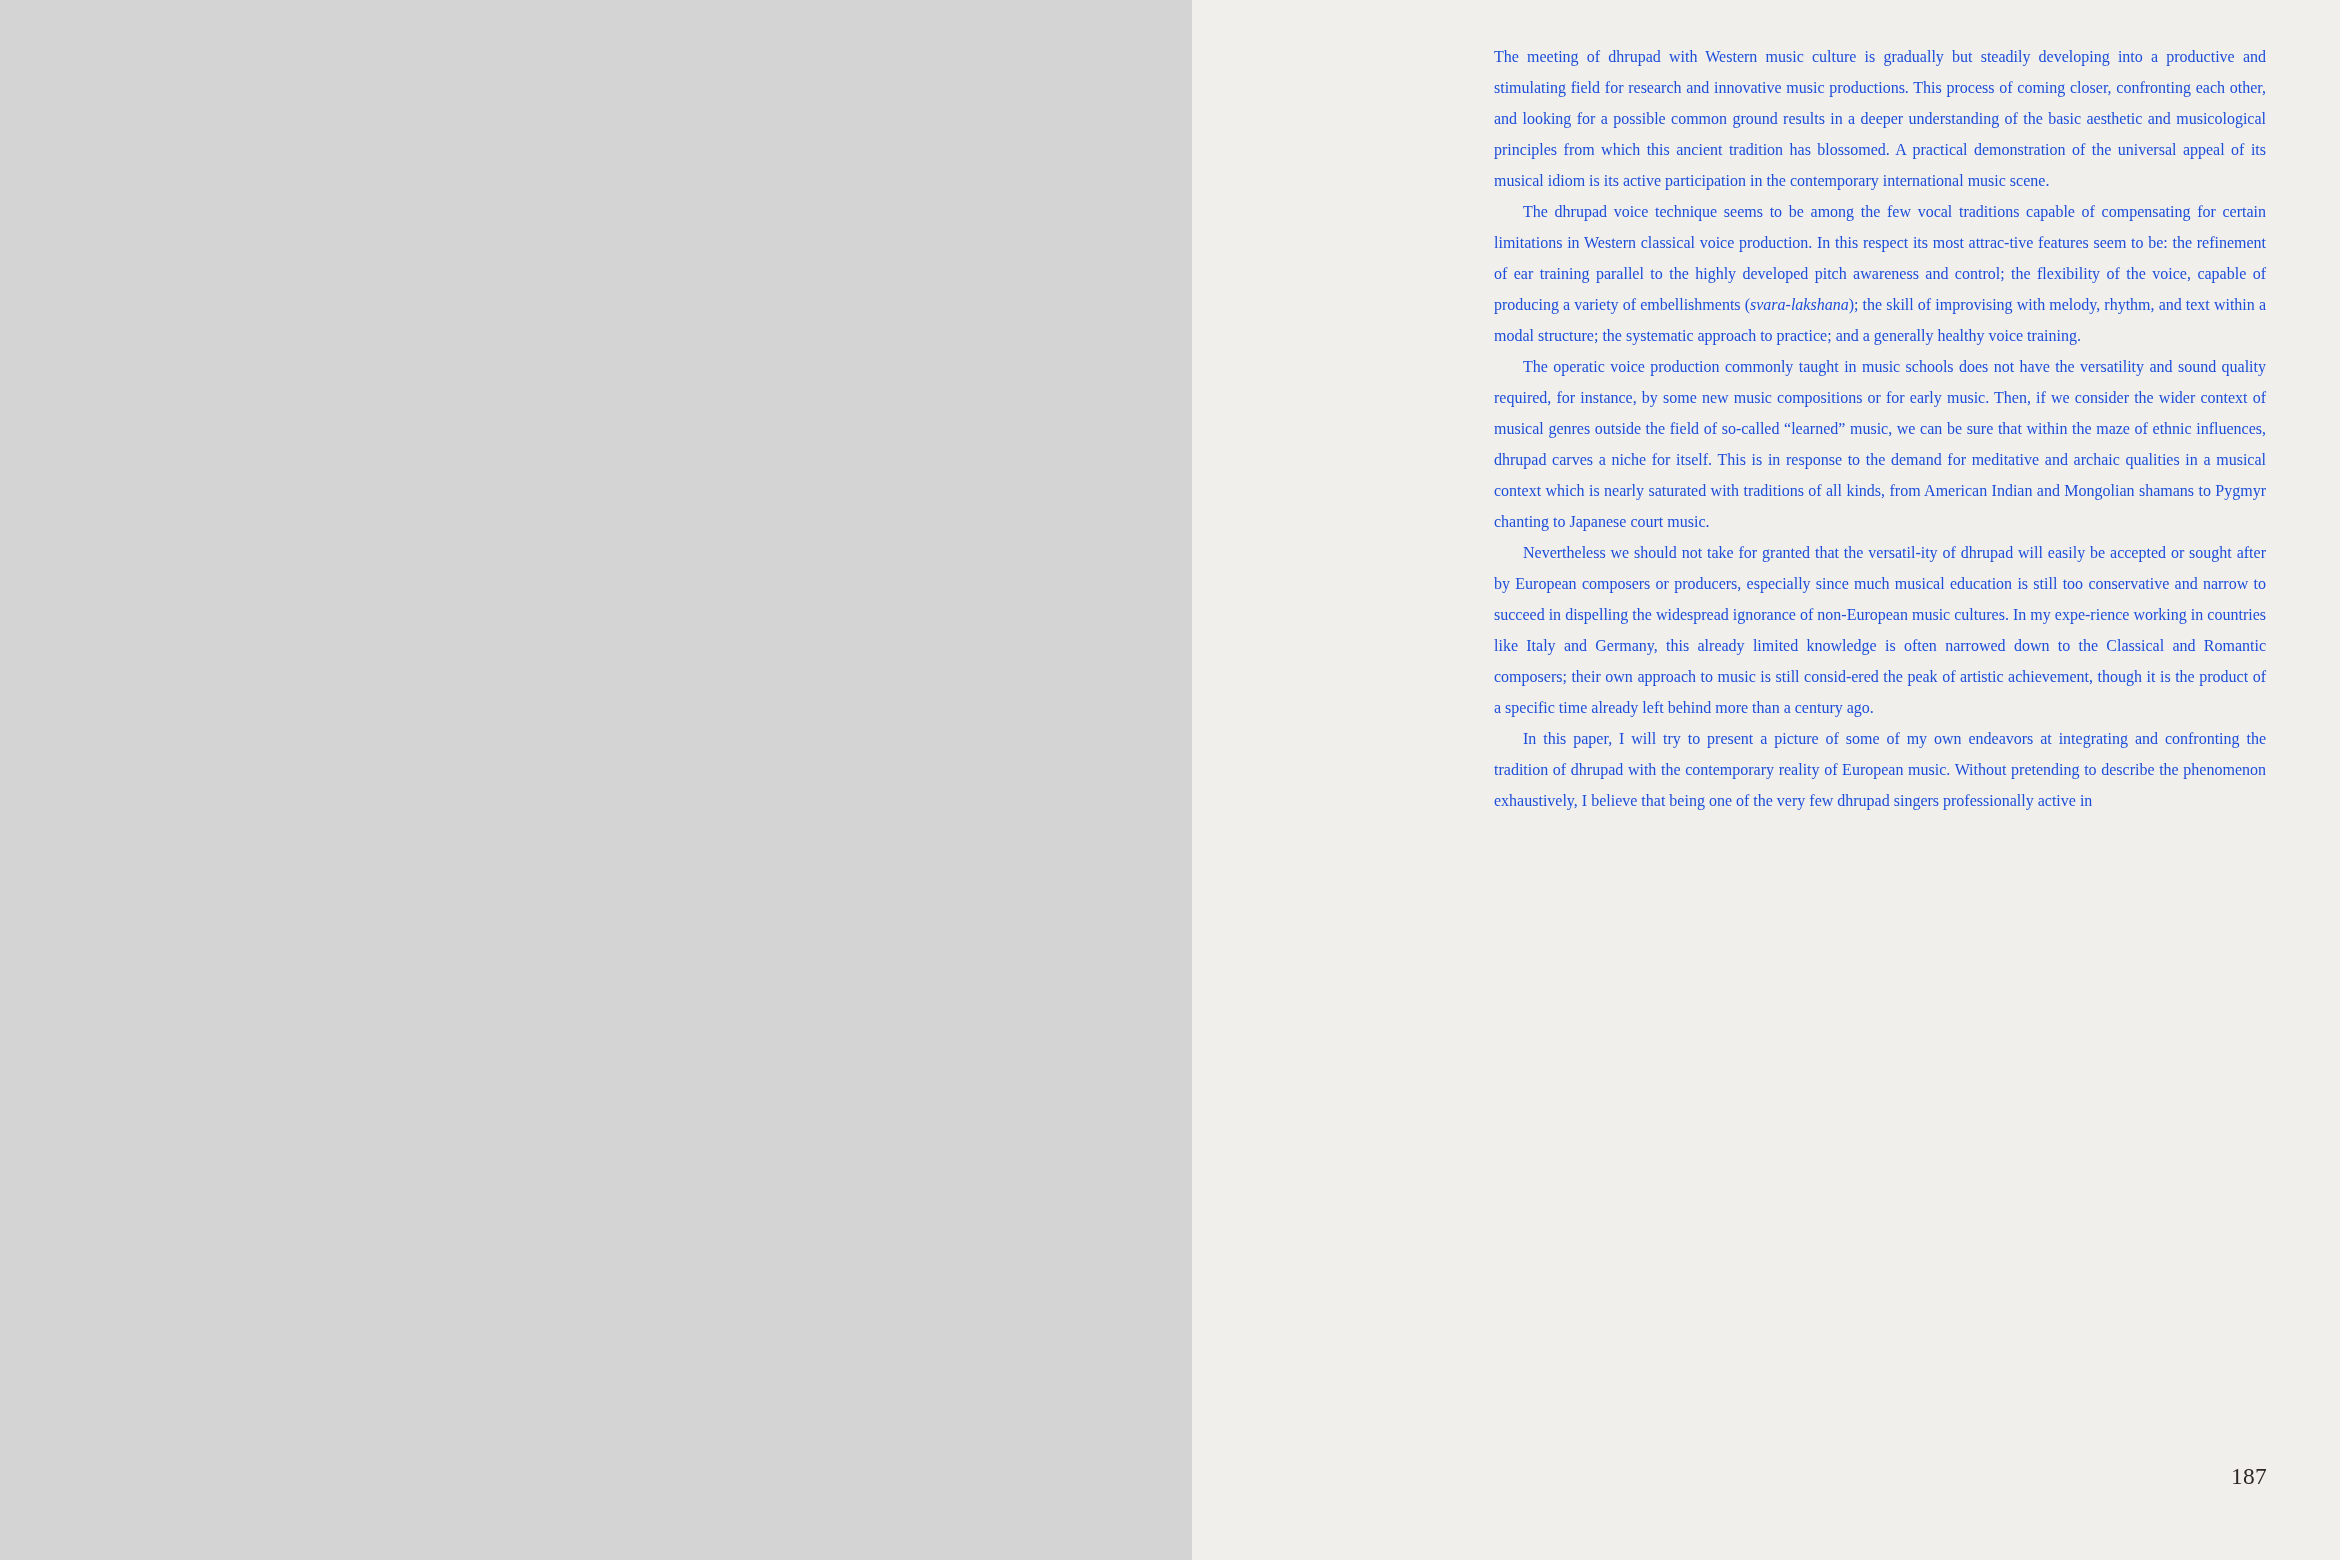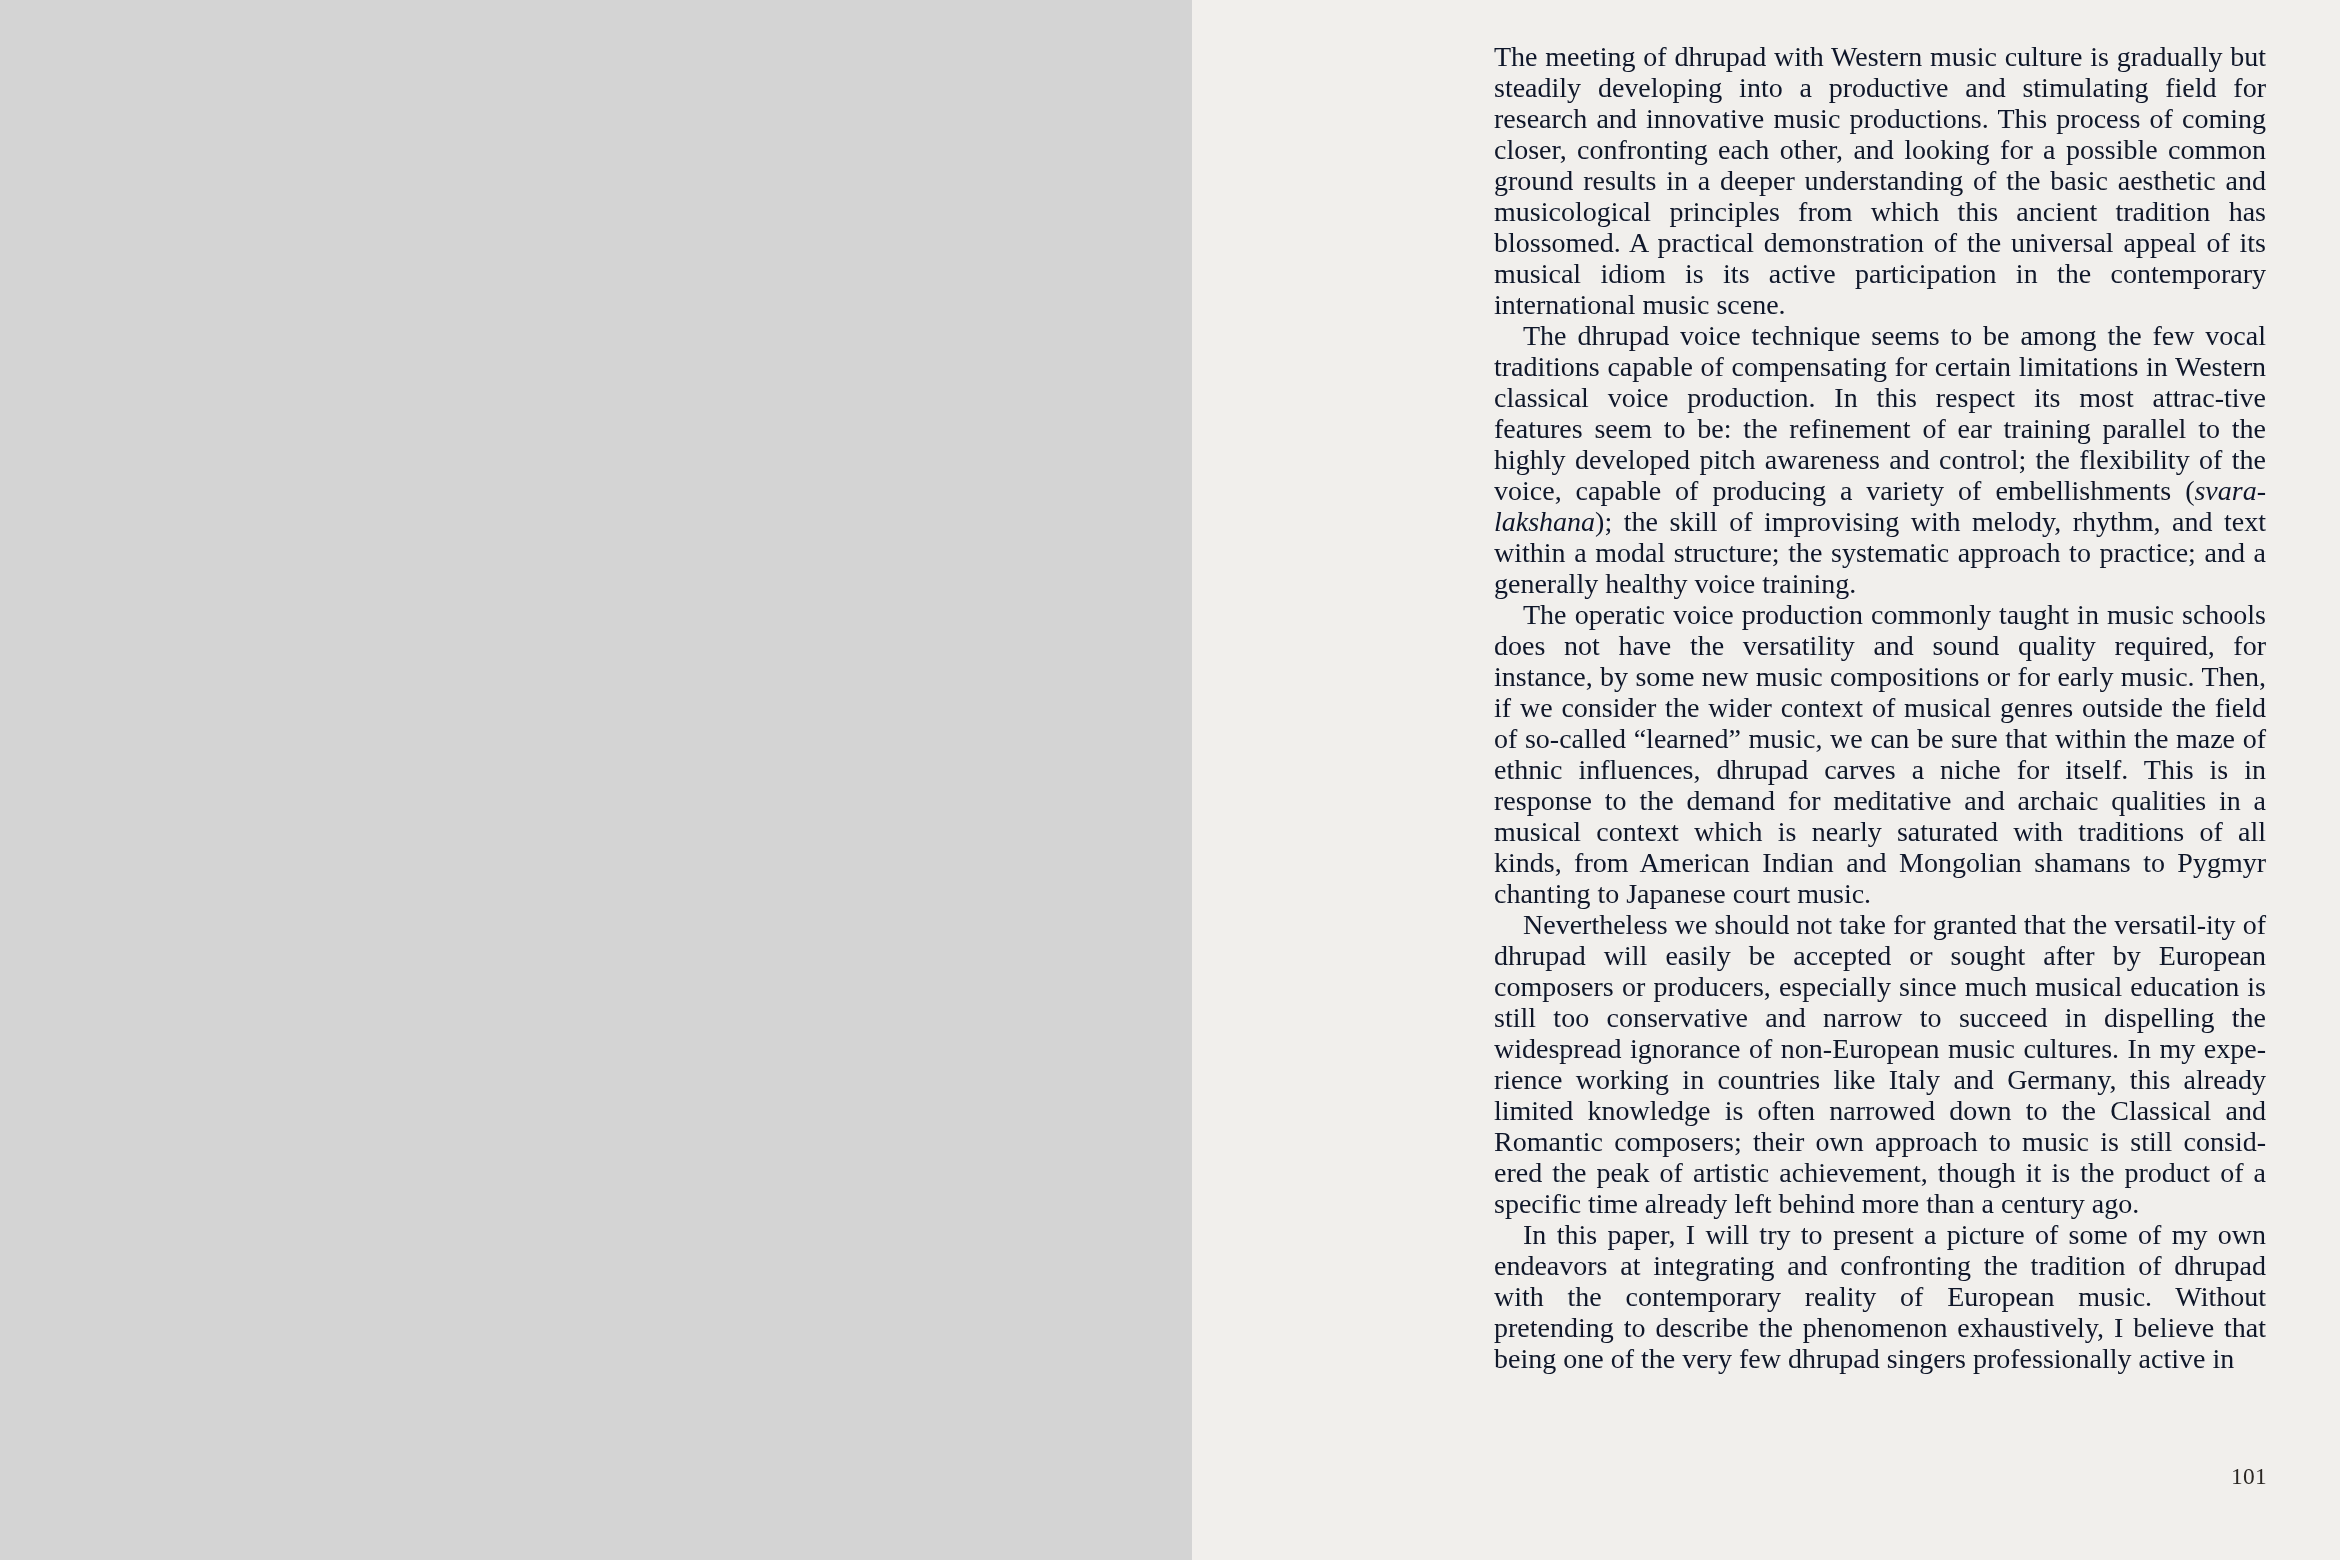--- a/index.html
+++ b/index.html
@@ -34,23 +34,23 @@
     position: relative;
     flex: 0 0 auto;
   }
   .text-column {
     position: absolute;
     left: 302px;
     top: 41px;
     width: 772px;
   }
   .body-text {
-    font-size: 28px;
+    font-size: 16px;
     line-height: 31px;
-    color: #0f172a;
+    color: #1d4ed8;
     text-align: justify;
     text-justify: inter-word;
     margin: 0;
     hyphens: manual;
   }
   .body-text + .body-text {
     text-indent: 29px;
   }
   .body-text i {
   }
@@ -71,17 +71,17 @@
   <div class="page-left"></div>
 
   <div class="page-right">
     <div class="text-column">
       <p class="body-text">The meeting of dhrupad with Western music culture is gradually but steadily developing into a productive and stimulating field for research and innovative music productions. This process of coming closer, confronting each other, and looking for a possible common ground results in a deeper understanding of the basic aesthetic and musicological principles from which this ancient tradition has blossomed. A practical demonstration of the universal appeal of its musical idiom is its active participation in the contemporary international music scene.</p>
       <p class="body-text">The dhrupad voice technique seems to be among the few vocal traditions capable of compensating for certain limitations in Western classical voice production. In this respect its most attrac-tive features seem to be: the refinement of ear training parallel to the highly developed pitch awareness and control; the flexibility of the voice, capable of producing a variety of embellishments (<i>svara-lakshana</i>); the skill of improvising with melody, rhythm, and text within a modal structure; the systematic approach to practice; and a generally healthy voice training.</p>
       <p class="body-text">The operatic voice production commonly taught in music schools does not have the versatility and sound quality required, for instance, by some new music compositions or for early music. Then, if we consider the wider context of musical genres outside the field of so-called “learned” music, we can be sure that within the maze of ethnic influences, dhrupad carves a niche for itself. This is in response to the demand for meditative and archaic qualities in a musical context which is nearly saturated with traditions of all kinds, from American Indian and Mongolian shamans to Pygmyr chanting to Japanese court music.</p>
       <p class="body-text">Nevertheless we should not take for granted that the versatil-ity of dhrupad will easily be accepted or sought after by European composers or producers, especially since much musical education is still too conservative and narrow to succeed in dispelling the widespread ignorance of non-European music cultures. In my expe-rience working in countries like Italy and Germany, this already limited knowledge is often narrowed down to the Classical and Romantic composers; their own approach to music is still consid-ered the peak of artistic achievement, though it is the product of a specific time already left behind more than a century ago.</p>
       <p class="body-text">In this paper, I will try to present a picture of some of my own endeavors at integrating and confronting the tradition of dhrupad with the contemporary reality of European music. Without pretending to describe the phenomenon exhaustively, I believe that being one of the very few dhrupad singers professionally active in</p>
     </div>
-    <div class="folio">101</div>
+    <div class="folio">187</div>
   </div>
 
 </div>
 
 
 </body></html>

